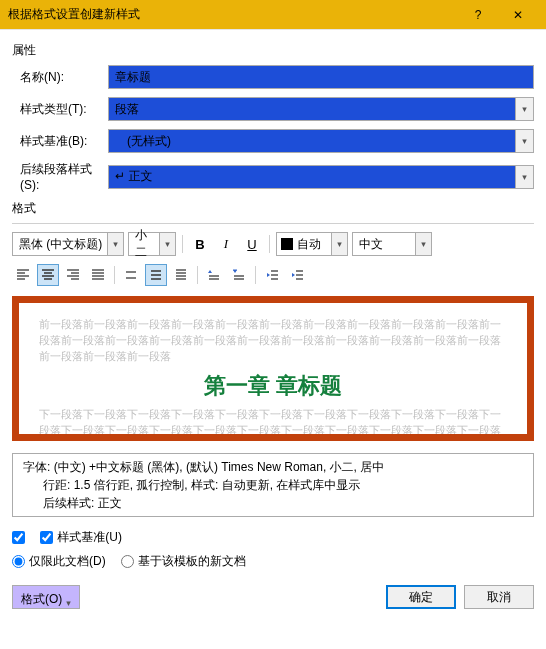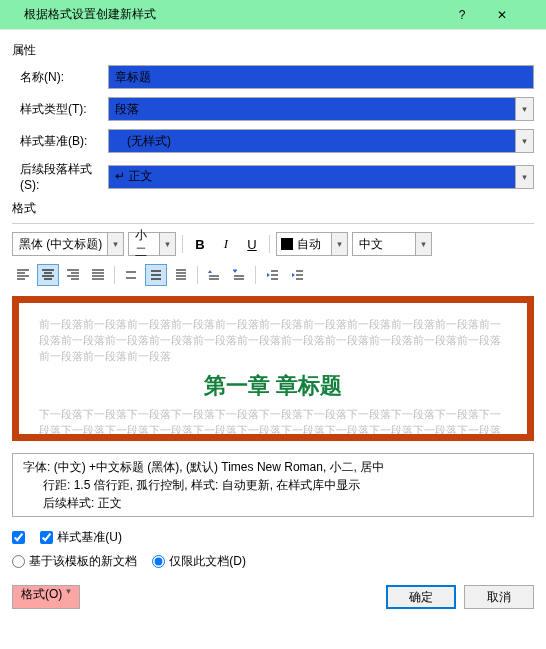--- a/index.html
+++ b/index.html
@@ -1,17 +1,17 @@
 <!DOCTYPE html>
 <html><head>
 <meta charset="utf-8">
 <style>
 *{box-sizing:border-box;margin:0;padding:0}
 body{font-family:"Microsoft YaHei","Segoe UI",sans-serif;font-size:12px;color:#000;background:#fff;width:546px;height:649px;overflow:hidden}
-.titlebar{height:30px;background:#86efac;border-bottom:1px solid #e5e5e5;display:flex;align-items:center;padding:0 24px}
+.titlebar{height:30px;background:#eab308;border-bottom:1px solid #e5e5e5;display:flex;align-items:center;padding:0 8px}
 .titlebar .t{flex:1;font-size:12px}
 .titlebar .btn{width:40px;height:28px;display:flex;align-items:center;justify-content:center;font-size:12px}
 .body{padding:8px 12px 12px 12px}
 .section-h{font-size:12px;margin:4px 0 6px 0}
 .row{display:flex;align-items:center;margin-bottom:8px}
 .row .lbl{width:96px;padding-left:8px}
 .field{flex:1;height:24px;border:1px solid #ababab;background:#1d4ed8;padding:0 6px;display:flex;align-items:center}
 .select{position:relative}
 .select .caret{position:absolute;right:0;top:0;width:18px;height:100%;border-left:1px solid #ababab;display:flex;align-items:center;justify-content:center;background:#f0f0f0}
 hr{border:none;border-top:1px solid #d0d0d0;margin:4px 0 8px 0}
@@ -35,21 +35,21 @@
 .preview{border:7px solid #c2410c;background:#fff;padding:14px 20px;height:145px;overflow:hidden;font-family:SimSun,serif}
 .preview .ghost{color:#c0c0c0;font-size:11px;line-height:1.45;word-break:break-all}
 .preview .sample{text-align:center;font-size:22px;font-weight:bold;font-family:SimHei,sans-serif;margin:6px 0;color:#15803d}
 .desc{border:1px solid #ababab;background:#fff;padding:4px 10px;margin-top:12px;font-size:12px;line-height:1.5}
 .checks{margin-top:12px}
 .checks label{display:inline-flex;align-items:center;gap:4px;margin-right:12px;font-size:12px}
 .checks input{margin:0}
 .radios{margin-top:6px}
 .radios label{display:inline-flex;align-items:center;gap:4px;margin-right:12px;font-size:12px}
 .footer{display:flex;align-items:center;margin-top:14px;gap:8px}
-.fmtbtn{height:24px;border:1px solid #ababab;background:#fca5a5;padding:0 8px;display:flex;align-items:flex-start;gap:4px}
+.fmtbtn{height:24px;border:1px solid #ababab;background:#c4b5fd;padding:0 8px;display:flex;align-items:flex-end;gap:4px}
 .spacer{flex:1}
 .dlgbtn{height:24px;min-width:70px;border:1px solid #ababab;background:#f0f0f0;display:flex;align-items:center;justify-content:center;padding:0 14px}
 .dlgbtn.primary{border:2px solid #0078d7}
 .caret-sym{font-size:9px;color:#555}
 .u{text-decoration:underline}
 </style>
 </head>
 <body>
 
 <div class="titlebar">
@@ -219,26 +219,26 @@
     <label>
         <input type="checkbox" checked="" style="">
       </label>
     <label>
         <input type="checkbox" checked="" style="">
         <span>样式基准(U)</span>
       </label>
   </div>
   <div class="radios">
     <label>
+        <input type="radio" name="scope" checked="" style="">
+        <span>仅限此文档(D)</span>
+      </label>
+    <label>
         <input type="radio" name="scope" style="">
         <span>基于该模板的新文档</span>
-      </label>
-    <label>
-        <input type="radio" name="scope" checked="" style="">
-        <span>仅限此文档(D)</span>
       </label>
   </div>
 
   <div class="footer">
     <div class="fmtbtn">
         <span>格式(O)</span>
         <span class="caret-sym">▾</span>
       </div>
     <div class="spacer"></div>
     <div class="dlgbtn primary">

